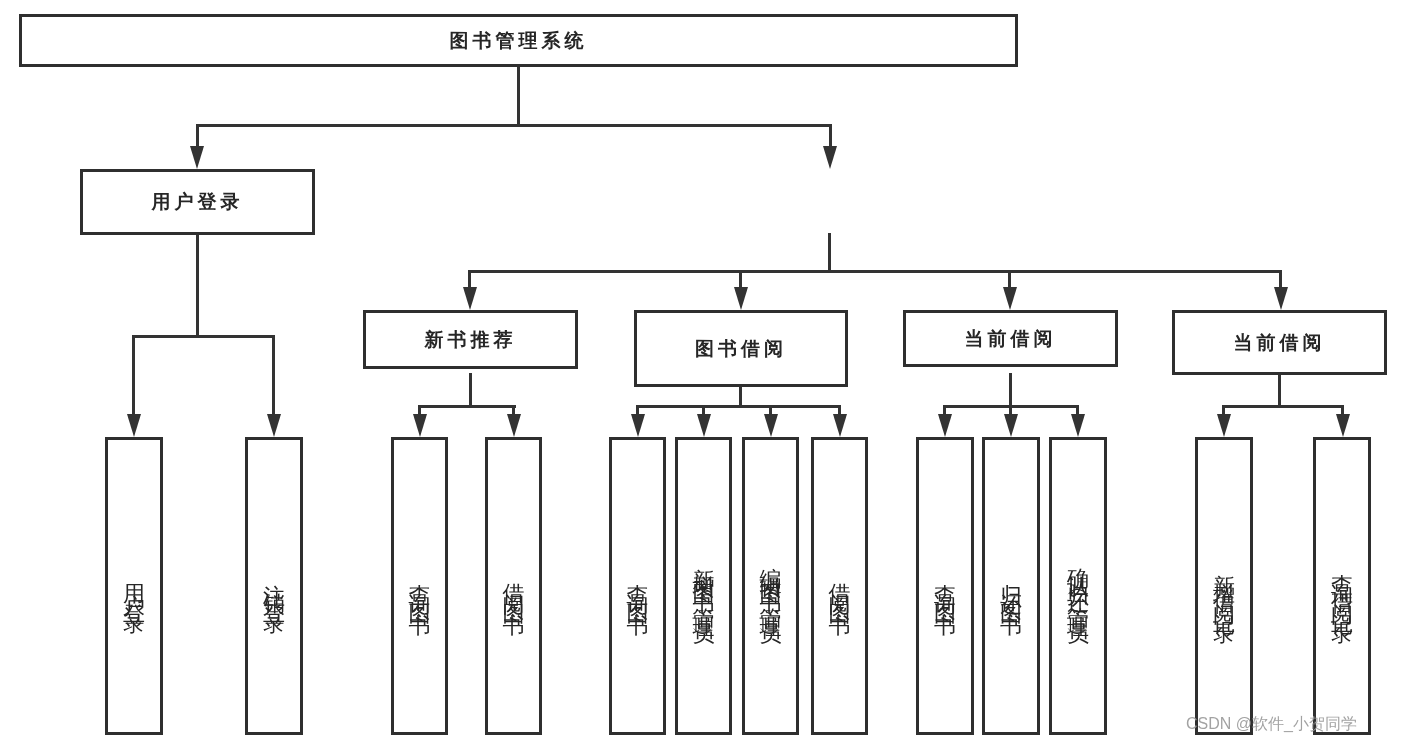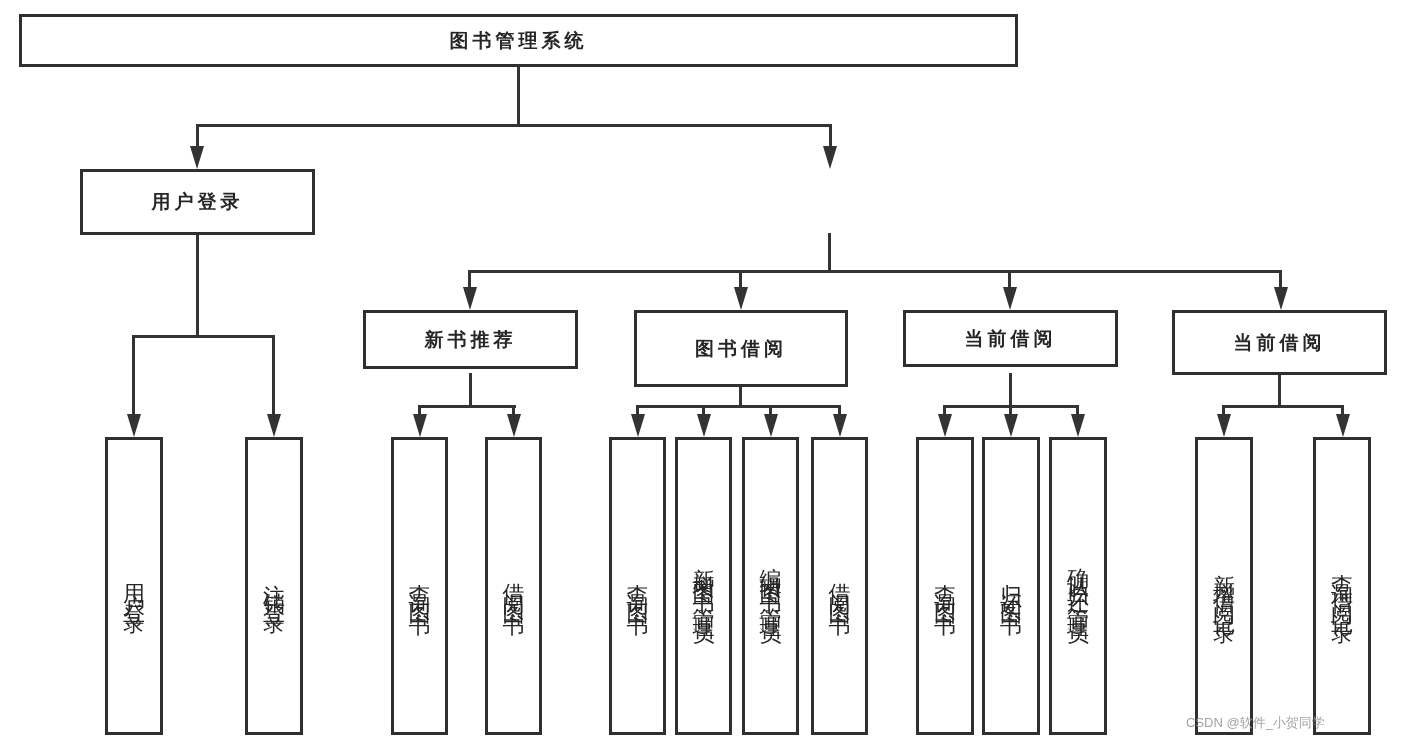--- a/index.html
+++ b/index.html
@@ -46,21 +46,21 @@
   .arrow{
     position:absolute;z-index:1;
     width:0;height:0;
     border-left:7px solid transparent;
     border-right:7px solid transparent;
     border-top:23px solid var(--line);
   }
   .watermark{
     position:absolute;
     left:1186px;top:714px;
-    font-size:13px;
+    font-size:16px;
     color:var(--wm);
     opacity:.92;
     z-index:5;
     white-space:nowrap;
   }
 </style>
 </head>
 <body>
 
 <div class="canvas">

